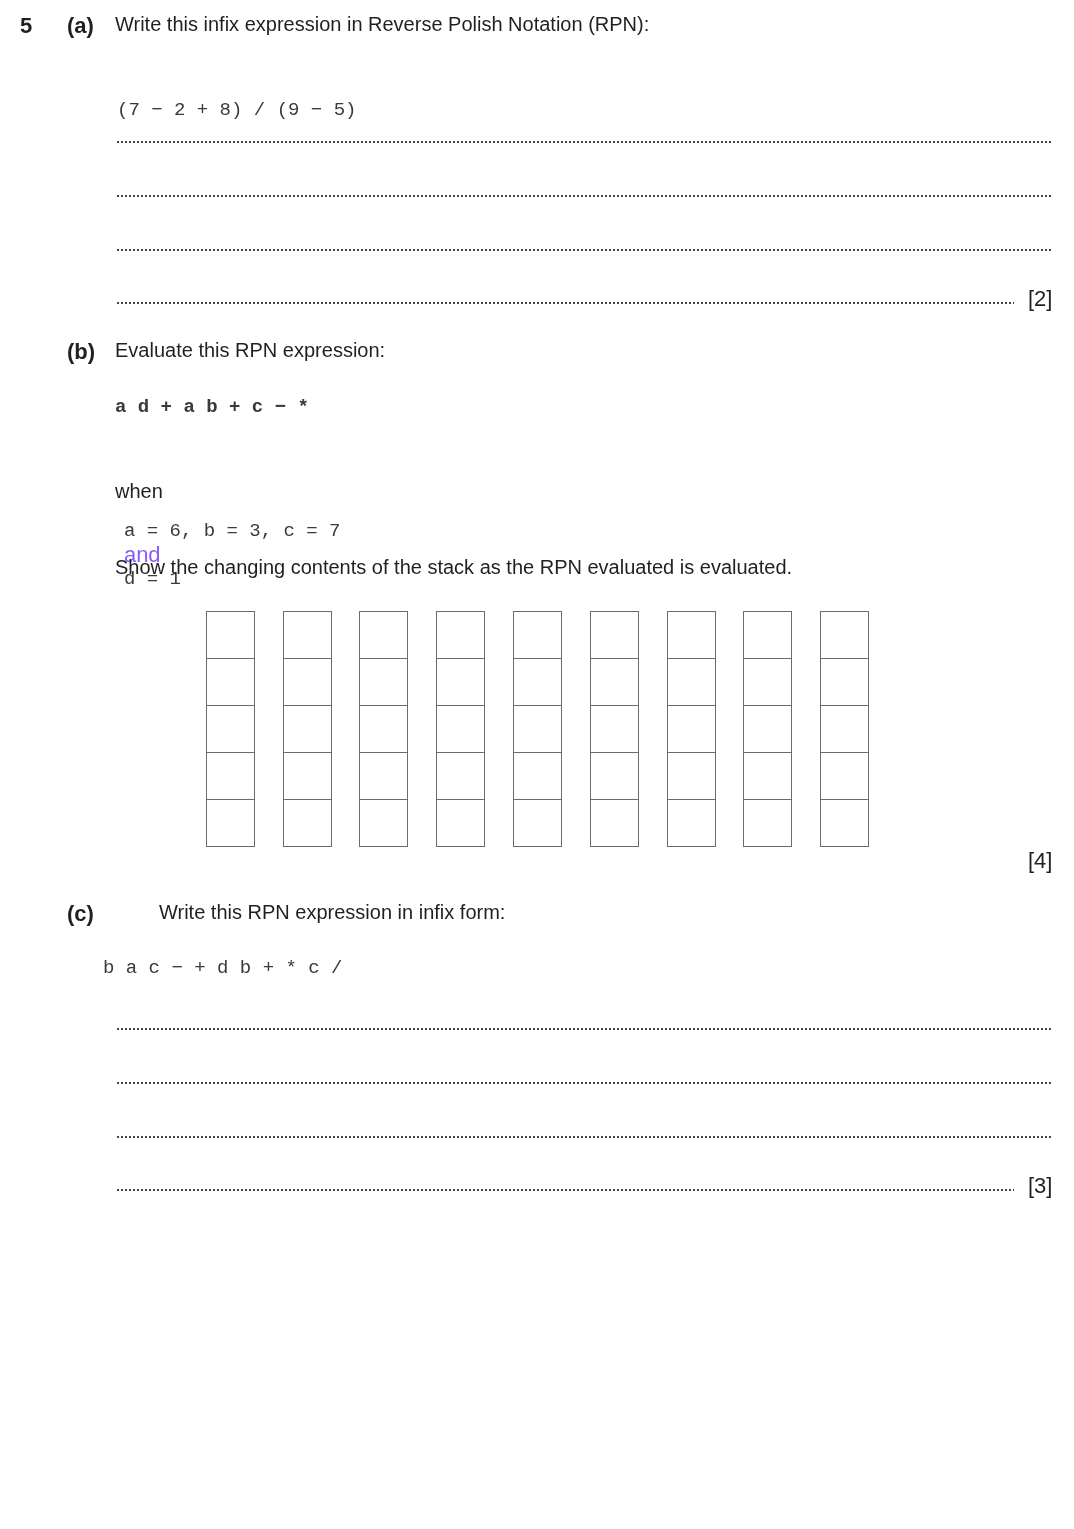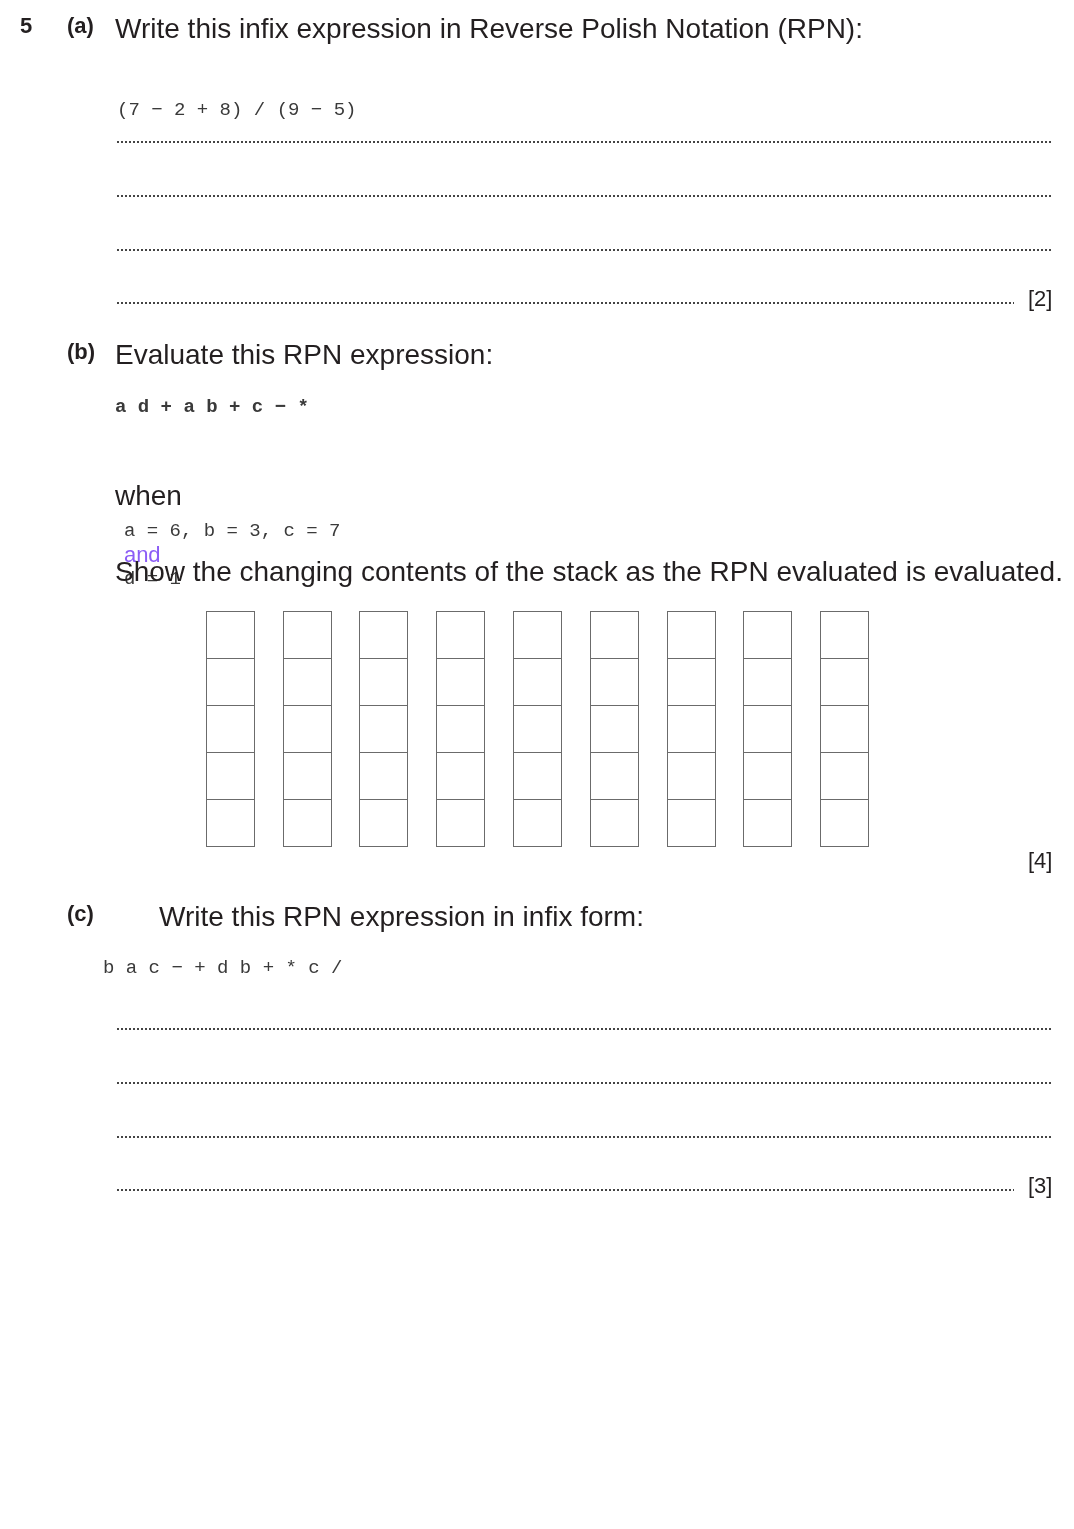--- a/index.html
+++ b/index.html
@@ -1,21 +1,21 @@
 <!DOCTYPE html>
 <html><head>
 <meta charset="utf-8">
 <style>
   html, body { margin: 0; padding: 0; background: #ffffff; }
   body { width: 1074px; height: 1529px; position: relative; overflow: hidden;
          font-family: "Liberation Sans", sans-serif; color: #231f20; }
   .abs { position: absolute; }
   .qnum { left: 20px; top: 13px; font-size: 22px; font-weight: bold; }
   .part { left: 67px; font-size: 22px; font-weight: bold; }
-  .stem { left: 115px; font-size: 28px; }
+  .stem { left: 115px; font-size: 20px; }
   .mono { font-family: "Liberation Mono", monospace; font-size: 19px; color: #3a3a3a; white-space: pre; }
   .dots { left: 116px; height: 2px;
           background-image: radial-gradient(circle, #444 0.9px, transparent 1.1px);
           background-size: 4px 2px; background-repeat: repeat-x; }
   .mark { font-size: 22px; }
   .stackcol { position: absolute; top: 611px; width: 47px; border: 1px solid #6b6b6b; }
   .stackcell { height: 46px; border-bottom: 1px solid #6b6b6b; }
   .stackcell:last-child { border-bottom: none; }
   .sans { font-family: "Liberation Sans", sans-serif; font-size: 22px; color: #8b5cf6; }
 </style>

